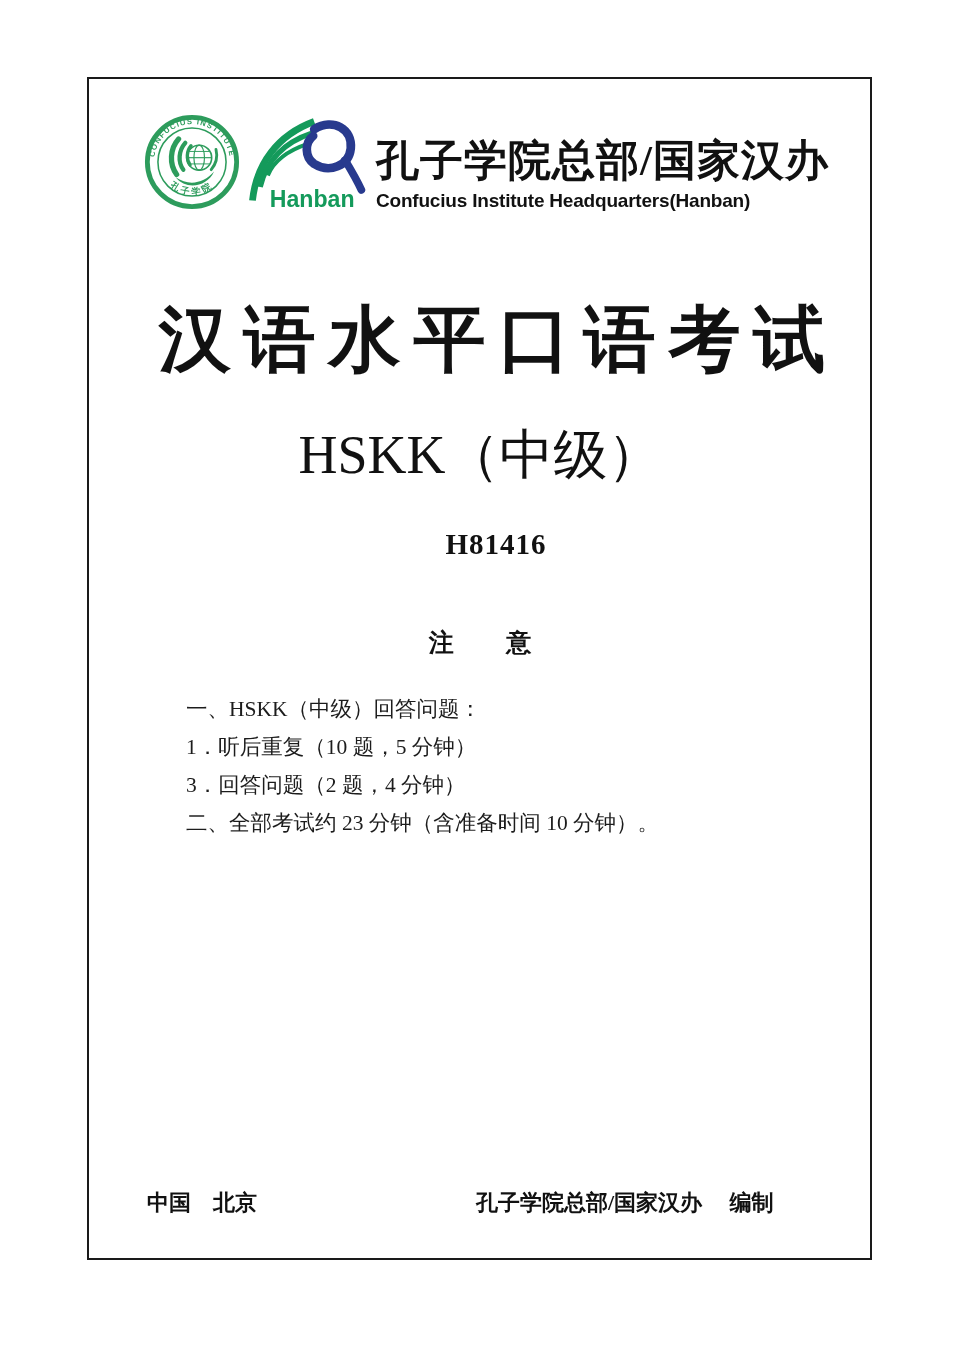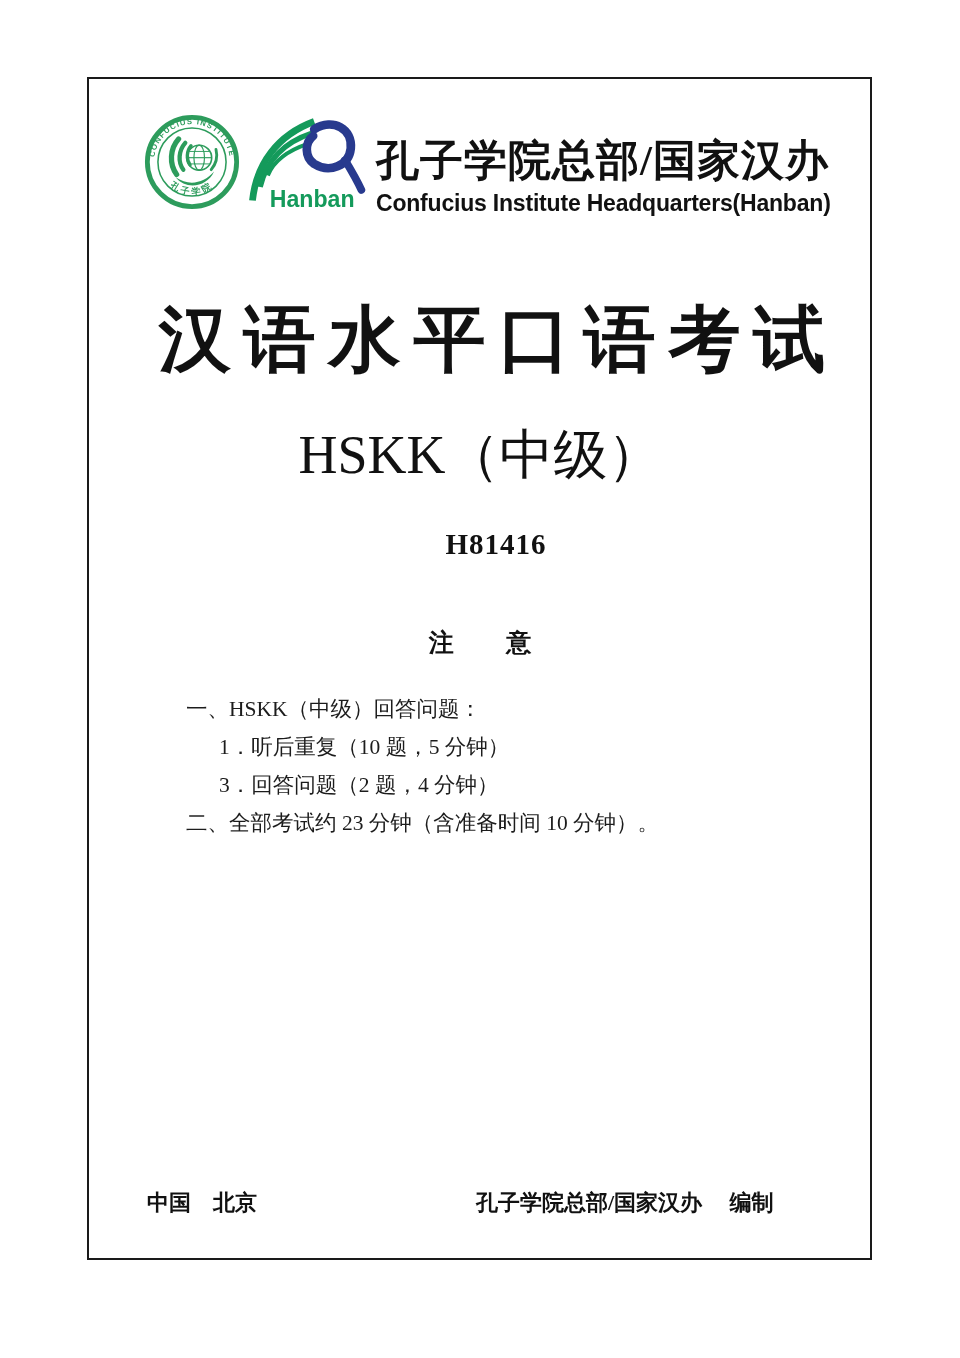--- a/index.html
+++ b/index.html
@@ -14,21 +14,21 @@
   }
   .header { position: absolute; left: 144px; top: 108px; display: flex; align-items: flex-start; white-space: nowrap; }
   .ci-seal { width: 96px; height: 96px; margin-top: 6px; }
   .hanban-logo { width: 122px; height: 106px; margin-left: 4px; }
   .header-text { margin-left: 10px; margin-top: 28px; }
   .header-zh {
     font-size: 43px; font-weight: bold; line-height: 1.15;
     font-family: "Liberation Serif", serif; letter-spacing: 1px;
   }
   .header-en {
-    font-size: 23px; font-weight: bold; margin-top: 5px;
+    font-size: 19px; font-weight: bold; margin-top: 5px;
     font-family: "Liberation Sans", sans-serif; letter-spacing: -0.2px;
   }
   .exam-title {
     position: absolute; left: 0; top: 297px; width: 960px; text-align: center;
     font-size: 72px; font-weight: bold; line-height: 1.2;
     letter-spacing: 0.18em; padding-left: 0.18em; box-sizing: border-box; margin-left: 12px;
   }
   .exam-level {
     position: absolute; left: 0; top: 423px; width: 960px; text-align: center;
     font-size: 54px; font-weight: normal; line-height: 1.2;
@@ -37,21 +37,21 @@
     position: absolute; left: 0; top: 527px; width: 960px; text-align: center;
     font-size: 29px; font-weight: bold; line-height: 1.2; letter-spacing: 1px; padding-left: 16px;
   }
   .notice-title {
     position: absolute; left: 0; top: 628px; width: 960px; text-align: center;
     font-size: 25px; font-weight: bold; line-height: 1.2;
     letter-spacing: 2.1em; padding-left: 2.1em; box-sizing: border-box;
   }
   .notes { position: absolute; left: 186px; top: 690px; font-size: 21.5px; color: #1c1c1c; }
   .note-line { line-height: 38px; white-space: pre; }
-  .note-line.sub { margin-left: 33px; }
+  .note-line.sub { }
   .footer-left {
     position: absolute; left: 147px; top: 1188px;
     font-size: 22px; font-weight: bold; white-space: pre;
   }
   .footer-right {
     position: absolute; left: 476px; top: 1188px;
     font-size: 22px; font-weight: bold; white-space: pre;
   }
 </style>
 </head>

